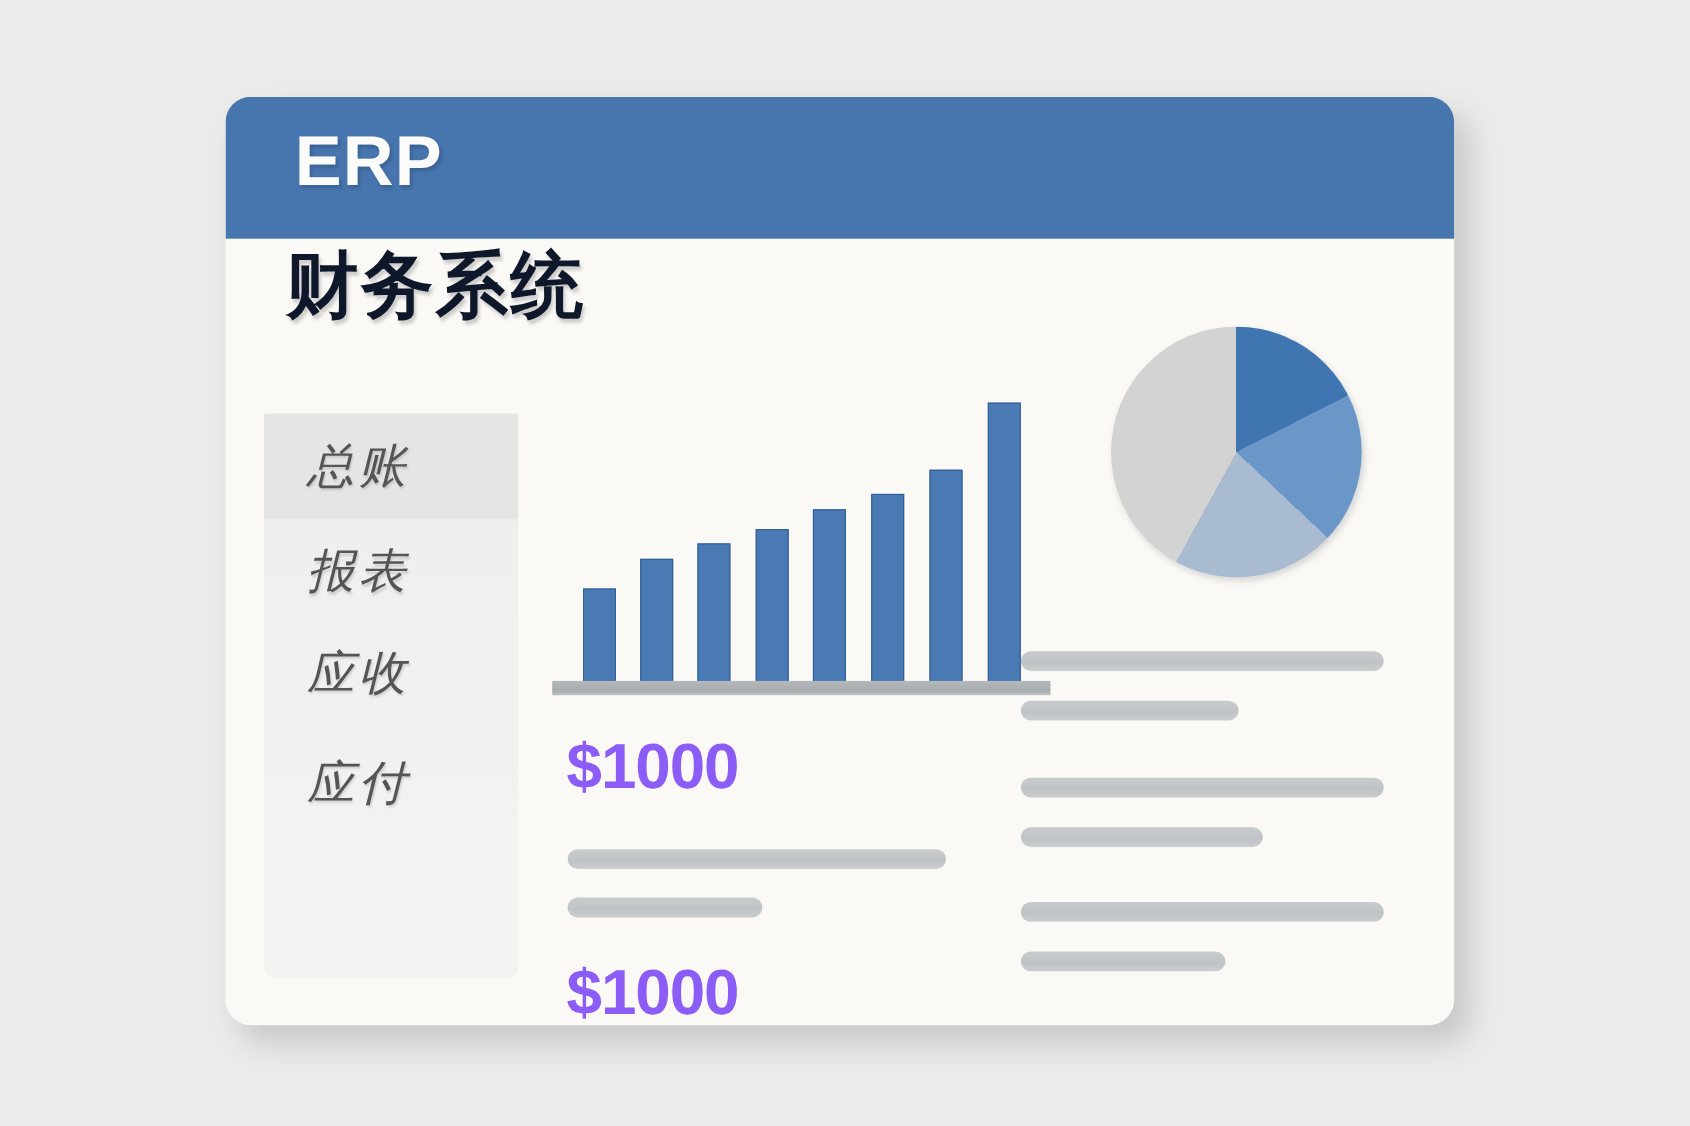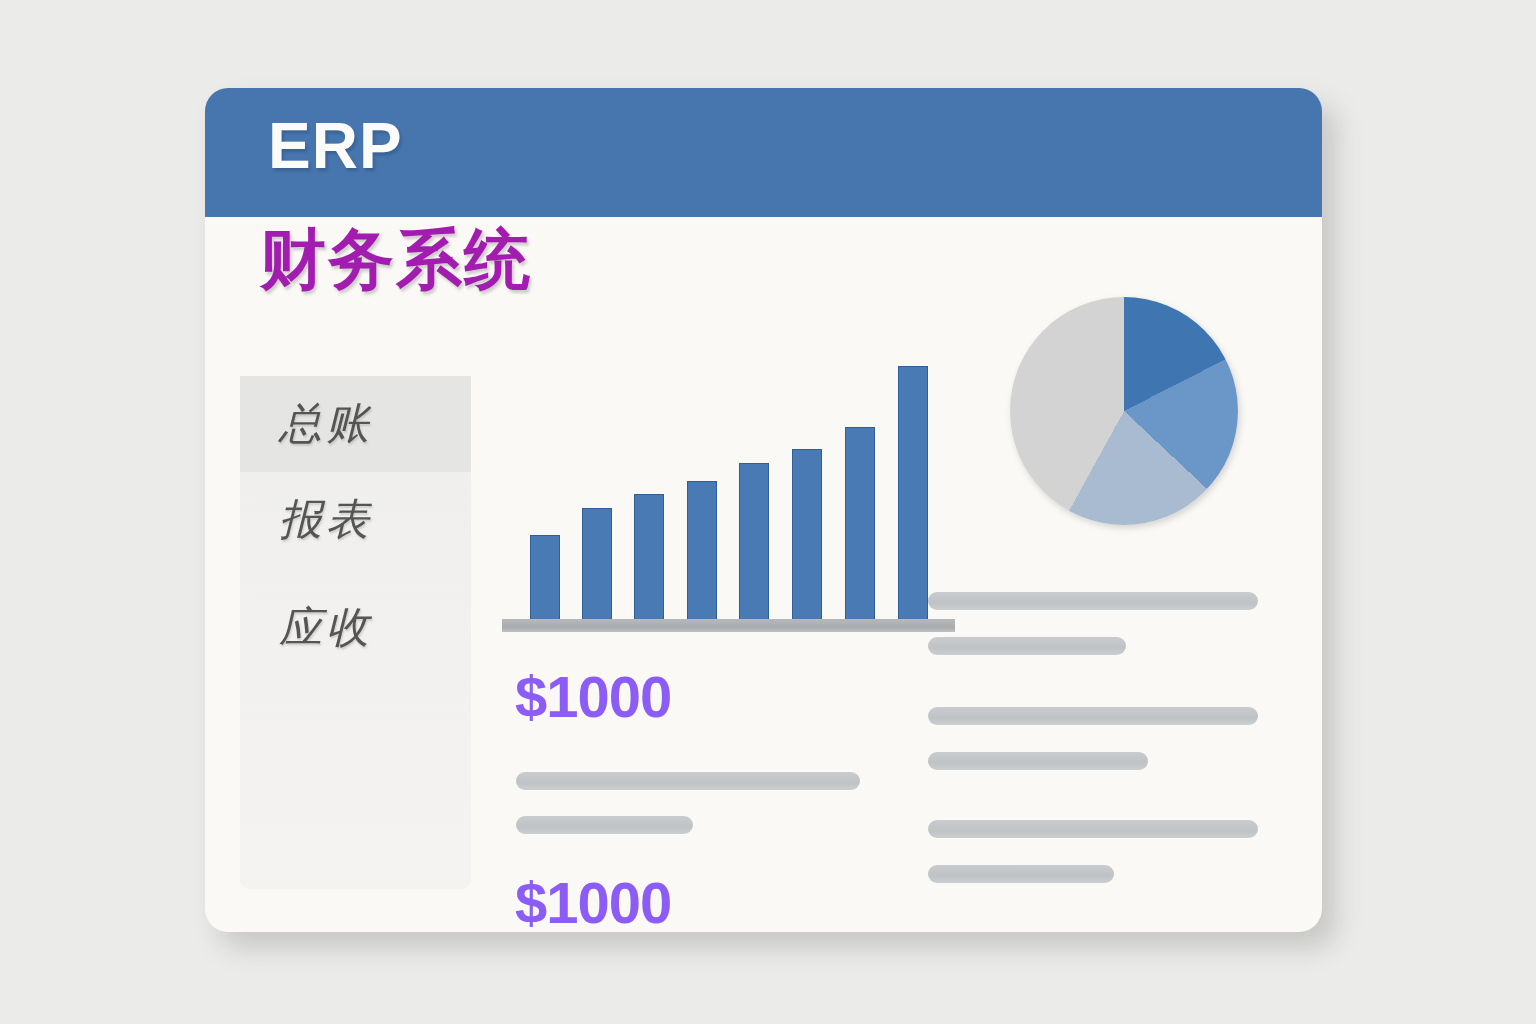--- a/index.html
+++ b/index.html
@@ -39,21 +39,21 @@
     line-height: 1;
     text-shadow: 2px 3px 3px rgba(30,55,90,0.30);
   }
 
   
   .page-title {
     position: absolute;
     left: 55px; top: 138px;
     font-size: 66px;
     font-weight: bold;
-    color: #a21caf;
+    color: #0f172a;
     line-height: 1;
     letter-spacing: 2px;
     text-shadow: 2px 3px 3px rgba(110,110,110,0.32);
   }
 
   
   .sidebar {
     position: absolute;
     left: 35px; top: 288px;
     width: 231px; height: 513px;
@@ -138,22 +138,25 @@
 
     <div class="page-title">财务系统</div>
 
     <div class="sidebar">
       <div class="side-item active" style="top:0px;">
         <span>总账</span>
       </div>
       <div class="side-item" style="top:96px;text-align:center;">
         <span>报表</span>
       </div>
-      <div class="side-item" style="top:204px;text-align:center;">
+      <div class="side-item" style="top:188px;text-align:center;">
         <span>应收</span>
+      </div>
+      <div class="side-item" style="top:288px;">
+        <span>应付</span>
       </div>
     </div>
 
     <div class="barchart">
       <div class="bar" style="left: 30px; height: 85.5px; background: rgb(74, 122, 180); border-color: rgb(47, 94, 152);"></div>
       <div class="bar" style="left: 82px; height: 112.5px; background: rgb(74, 122, 180); border-color: rgb(47, 94, 152);"></div>
       <div class="bar" style="left: 134px; height: 126px; background: rgb(74, 122, 180); border-color: rgb(47, 94, 152);"></div>
       <div class="bar" style="left: 187px; height: 139.5px; background: rgb(74, 122, 180); border-color: rgb(47, 94, 152);"></div>
       <div class="bar" style="left: 239px; height: 157.5px; background: rgb(74, 122, 180); border-color: rgb(47, 94, 152);"></div>
       <div class="bar" style="left: 292px; height: 171px; background: rgb(74, 122, 180); border-color: rgb(47, 94, 152);"></div>

